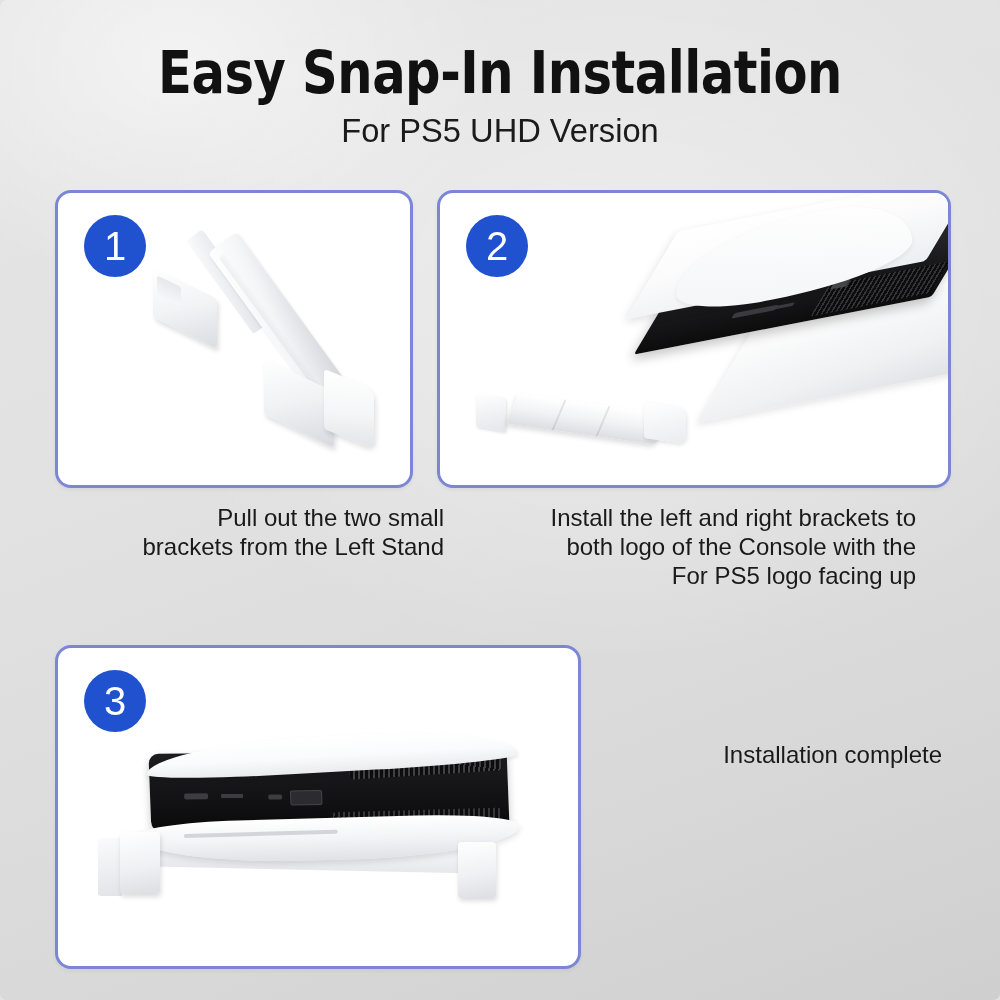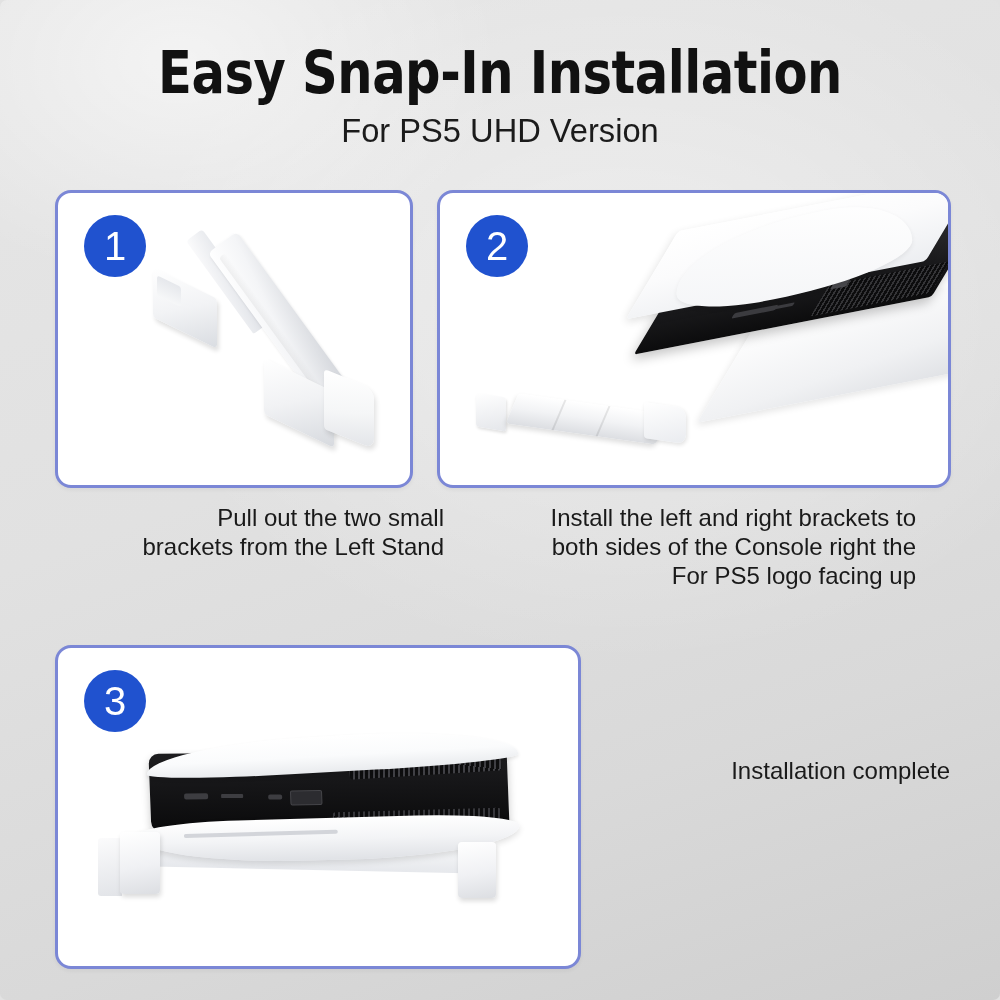--- a/index.html
+++ b/index.html
@@ -67,21 +67,21 @@
   
   .caption{
     position:absolute;
     font-size:24px;line-height:29px;
     color:#1a1a1a;
     white-space:pre-line;
     text-align:right;
   }
   #cap1{left:54px;top:503px;width:390px;}
   #cap2{left:456px;top:503px;width:460px;}
-  #cap3{left:612px;top:756px;width:330px;margin-left:8px;}
+  #cap3{left:612px;top:740px;width:330px;}
 
   
   .c1bar{
     position:absolute;
     left:150px;top:60px;
     width:36px;height:215px;
     background:linear-gradient(100deg,#ffffff 0%,#f4f5f7 42%,#dfe1e5 75%,#cfd2d8 100%);
     border-radius:5px;
     transform:rotate(-36deg);
     transform-origin:top left;
@@ -372,17 +372,17 @@
         <div class="c3bottom">
           <div class="c3groove"></div>
         </div>
       </div>
     </div>
   </div>
 
   <div class="caption" id="cap1">Pull out the two small
 brackets from the Left Stand</div>
   <div class="caption" id="cap2">Install the left and right brackets to
-both sides of the Console right the
+both logo of the Console with the
 For PS5 logo facing up</div>
   <div class="caption" id="cap3">Installation complete</div>
 
 </div>
 
 </body></html>

